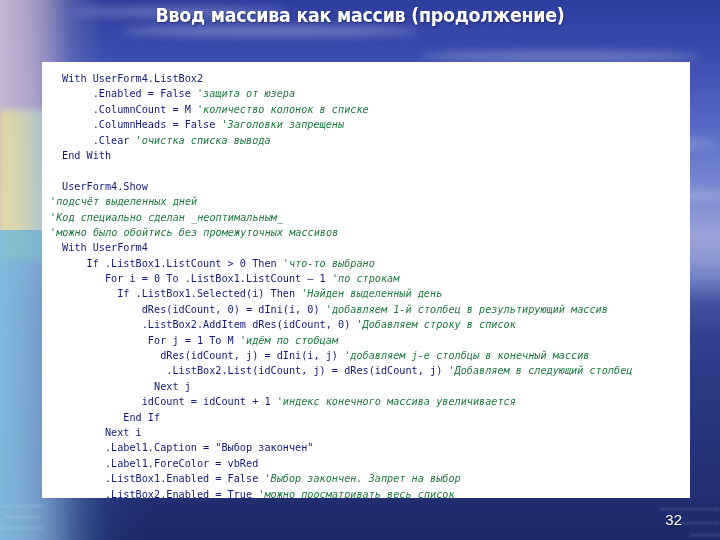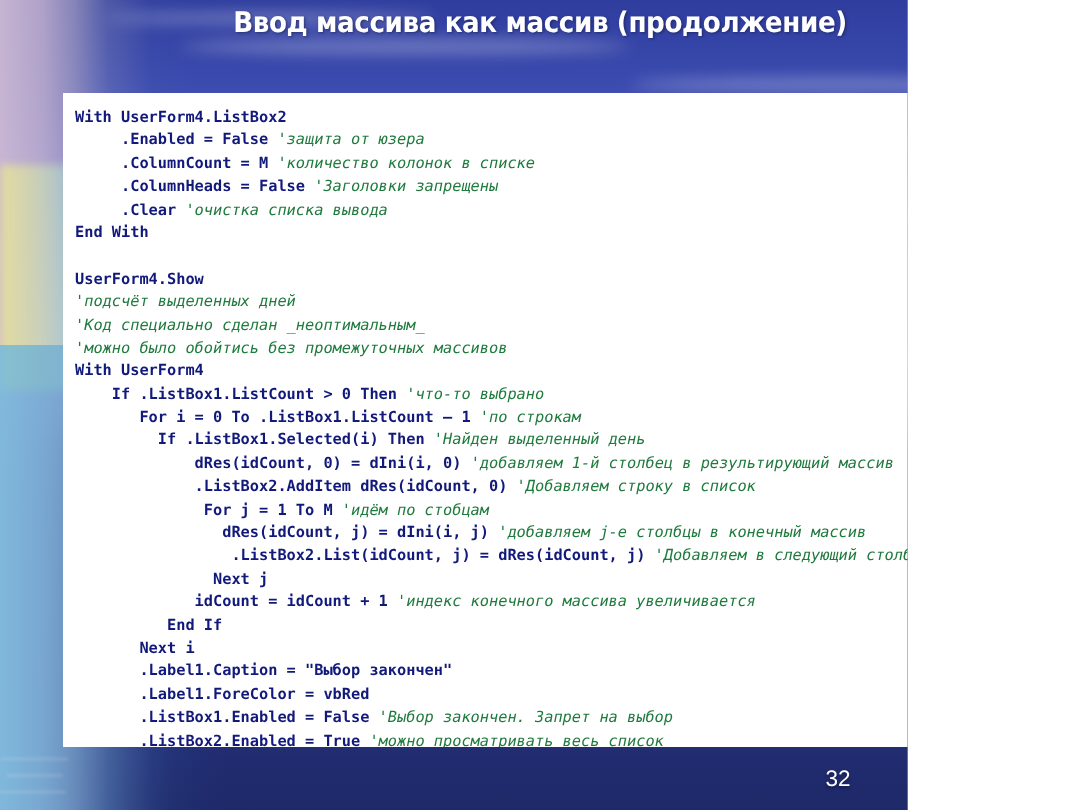--- a/index.html
+++ b/index.html
@@ -8,24 +8,24 @@
   }
   body {
     width: 720px;
     height: 540px;
     overflow: hidden;
     font-family: "Liberation Sans", sans-serif;
   }
 
   #slide {
     position: relative;
-    width: 605px;
+    width: 720px;
     height: 540px;
     overflow: hidden;
-    background: #a16207;
+    background: #15803d;
   }
 
   
   .bg-layer {
     position: absolute;
     left: 0; top: 0;
     width: 720px; height: 540px;
   }
   .bg-sky {
     background: linear-gradient(180deg,
@@ -129,21 +129,21 @@
     font-family: "DejaVu Sans Mono", "Liberation Mono", monospace;
     font-size: 10.2px;
     line-height: 15.4px;
     white-space: pre;
     color: #000080;
   }
   .code-line {
     white-space: pre;
     height: 15.4px;
   }
-  .tok-code { color: #11197a; font-weight: bold; }
+  .tok-code { color: #11197a; font-weight: normal; margin-left: 12px; }
   .tok-cmt  { color: #1f7a3d; font-style: italic; }
 
   
   .page-number {
     position: absolute;
     right: 38px;
     bottom: 12px;
     color: #ffffff;
     font-family: "Liberation Sans", sans-serif;
     font-size: 15px;

